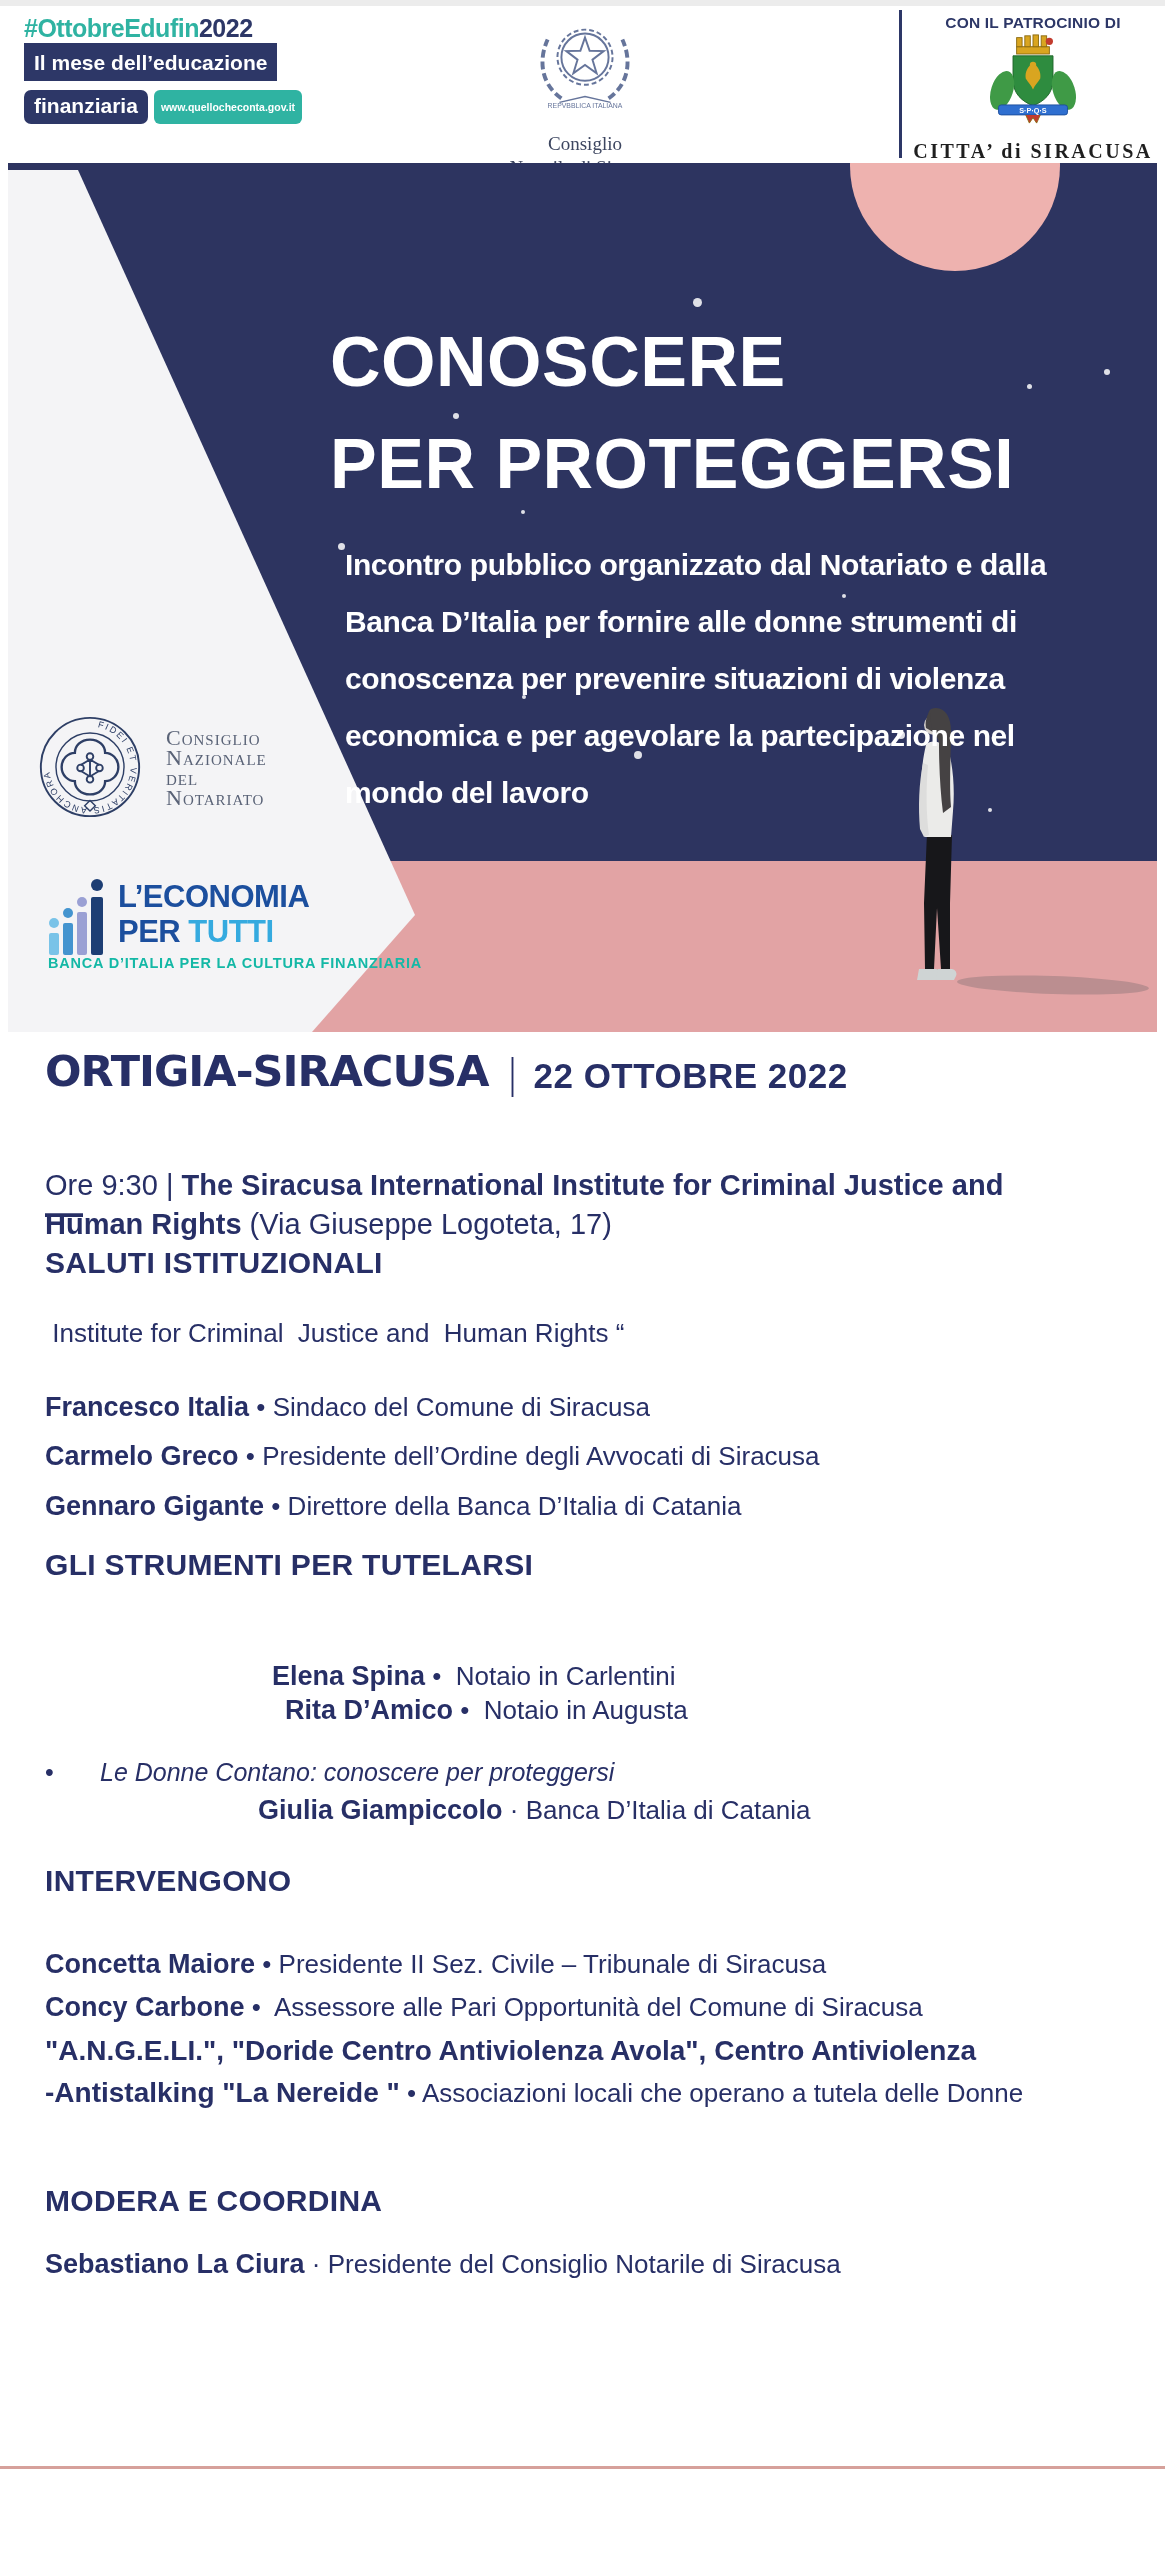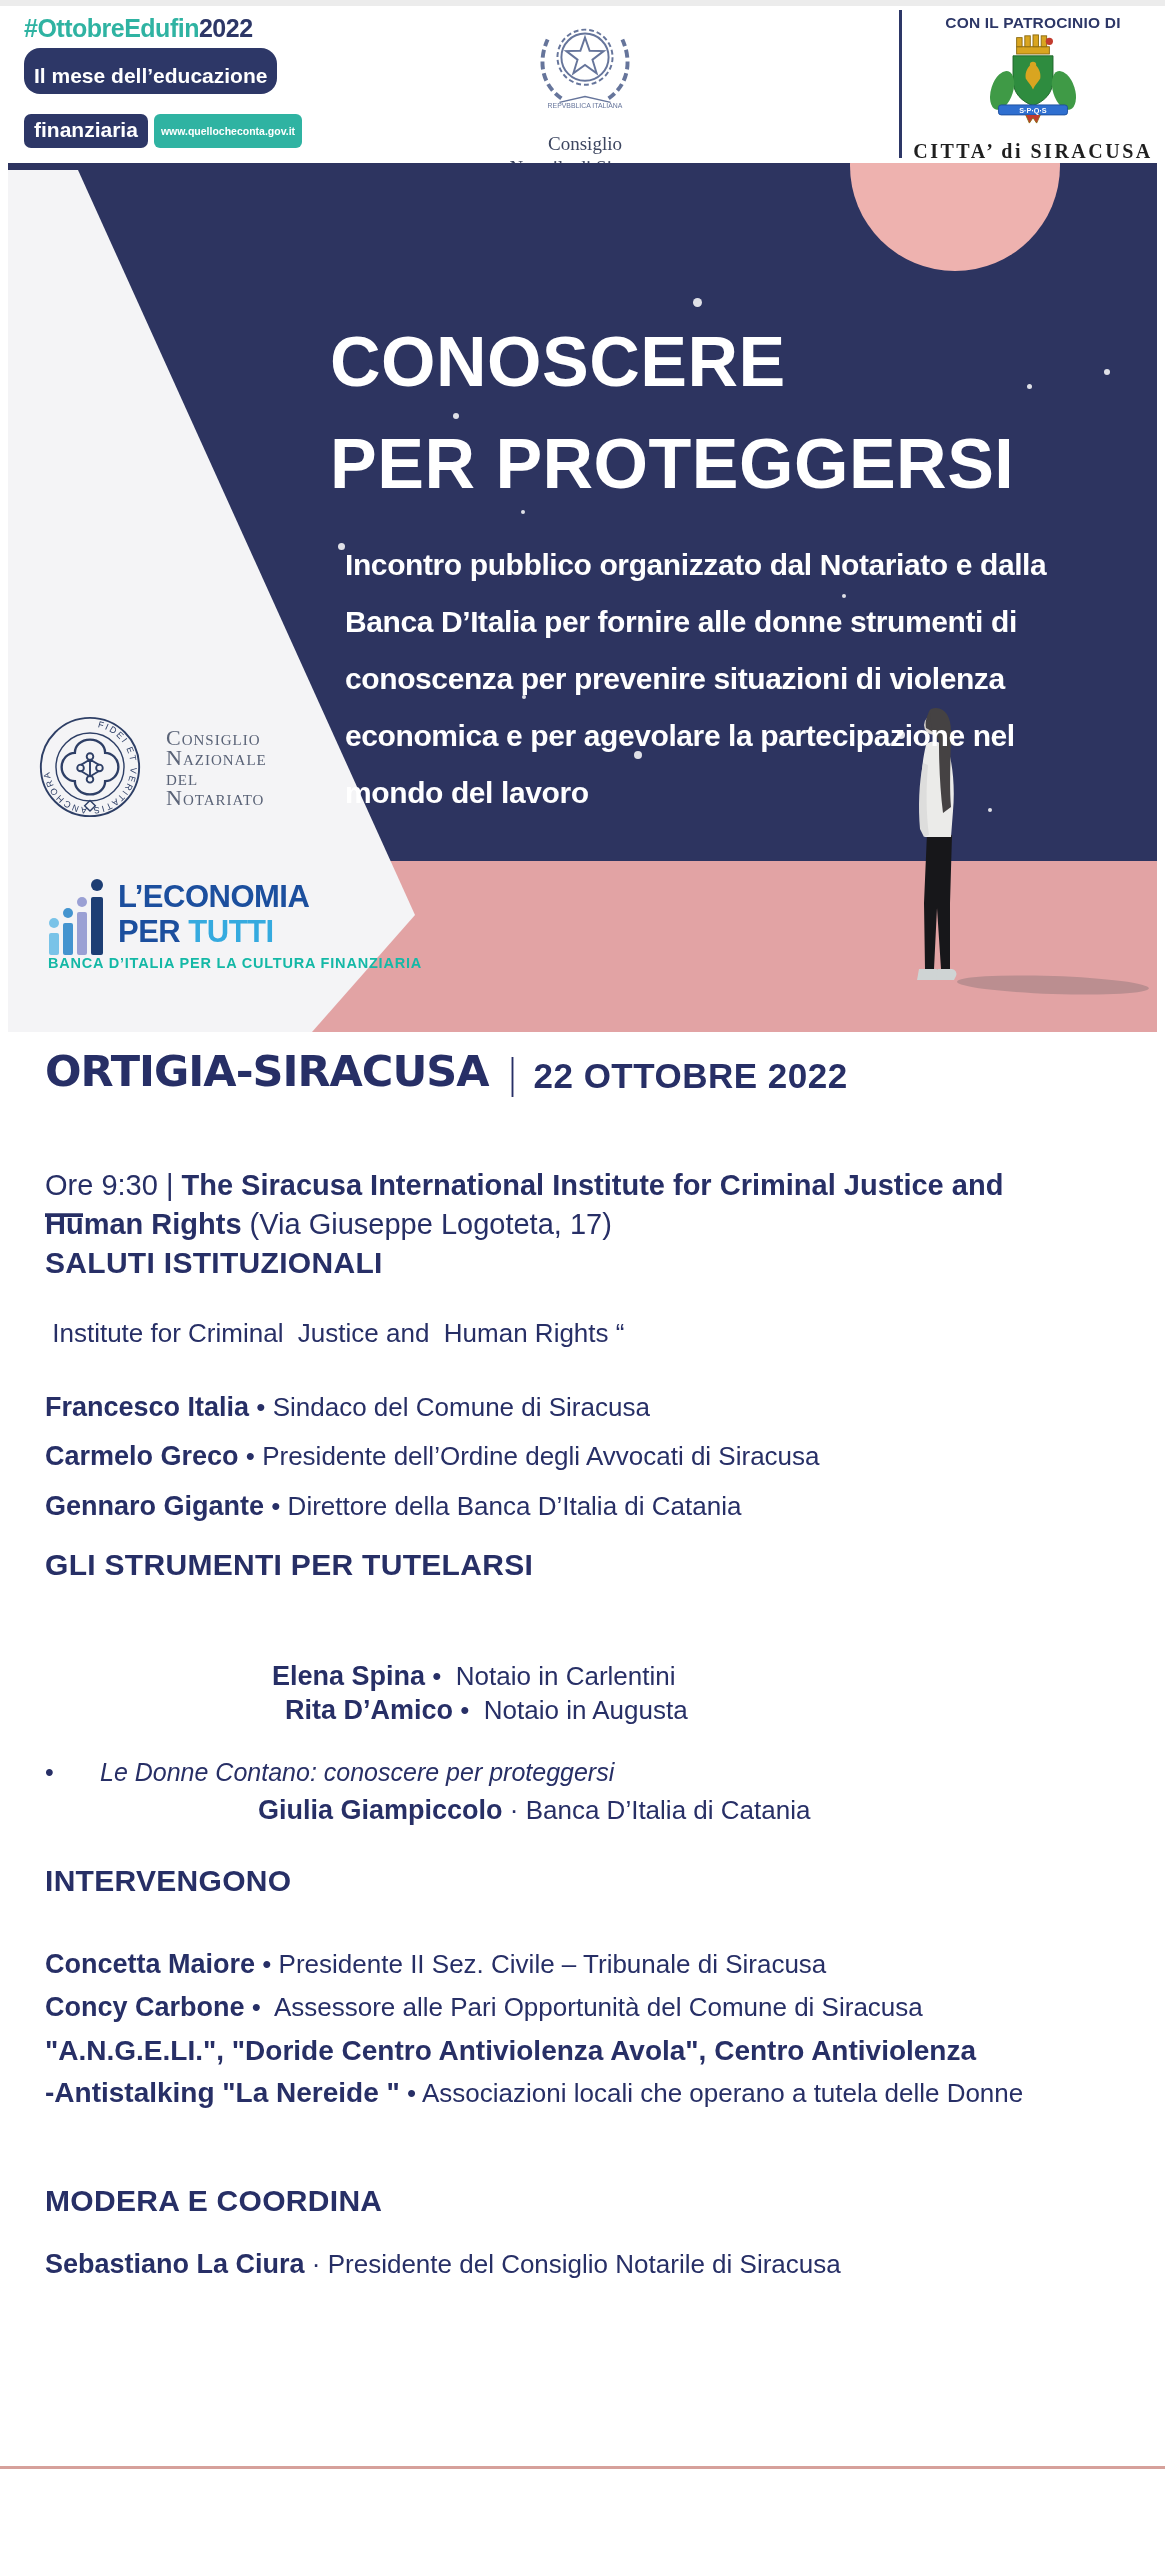--- a/index.html
+++ b/index.html
@@ -6,22 +6,22 @@
   body { background:#fff; font-family:"Liberation Sans", sans-serif; }
   .page { position:relative; width:1165px; height:2560px; background:#fff; overflow:hidden; margin:0 auto; }
   .top-strip { position:absolute; top:0; left:0; width:1165px; height:6px; background:#ececec; }
 
   
   .header { position:absolute; top:6px; left:0; width:1165px; height:157px; background:#fff; }
   .edufin { position:absolute; left:24px; top:8px; width:250px; }
   .edufin-line1 { font-size:25px; font-weight:bold; letter-spacing:-0.5px; white-space:nowrap; }
   .edufin-hash { color:#2fb3a2; }
   .edufin-year { color:#2d3767; }
-  .edufin-badge1 { margin-top:5px; display:inline-block; background:#2d3767; color:#fff; font-weight:bold; font-size:21px; padding:16px 10px 6px; border-radius:16px; white-space:nowrap; }
-  .edufin-row { margin-top:20px; display:flex; gap:6px; align-items:stretch; }
+  .edufin-badge1 { display:inline-block; background:#2d3767; color:#fff; font-weight:bold; font-size:21px; padding:8px 10px 6px; border-radius:0; white-space:nowrap; }
+  .edufin-row { margin-top:9px; display:flex; gap:6px; align-items:stretch; }
   .edufin-badge2 { background:#2d3767; color:#fff; font-weight:bold; font-size:21px; padding:4px 10px 6px; border-radius:7px; white-space:nowrap; }
   .edufin-url { background:#2fb3a2; color:#fff; font-weight:bold; font-size:10.5px; padding:0 7px; border-radius:6px; display:flex; align-items:center; white-space:nowrap; }
 
   .emblem-block { position:absolute; left:495px; top:2px; width:180px; text-align:center; }
   .emblem-caption { margin-top:2px; font-family:"Liberation Serif", serif; font-size:19px; line-height:24px; color:#3d4660; }
 
   .header-divider { position:absolute; left:899px; top:4px; width:3px; height:148px; background:#2d3767; }
 
   .patronage { position:absolute; left:908px; top:8px; width:250px; text-align:center; }
   .patronage-label { font-size:15.5px; font-weight:bold; color:#2d3767; letter-spacing:0.2px; }

